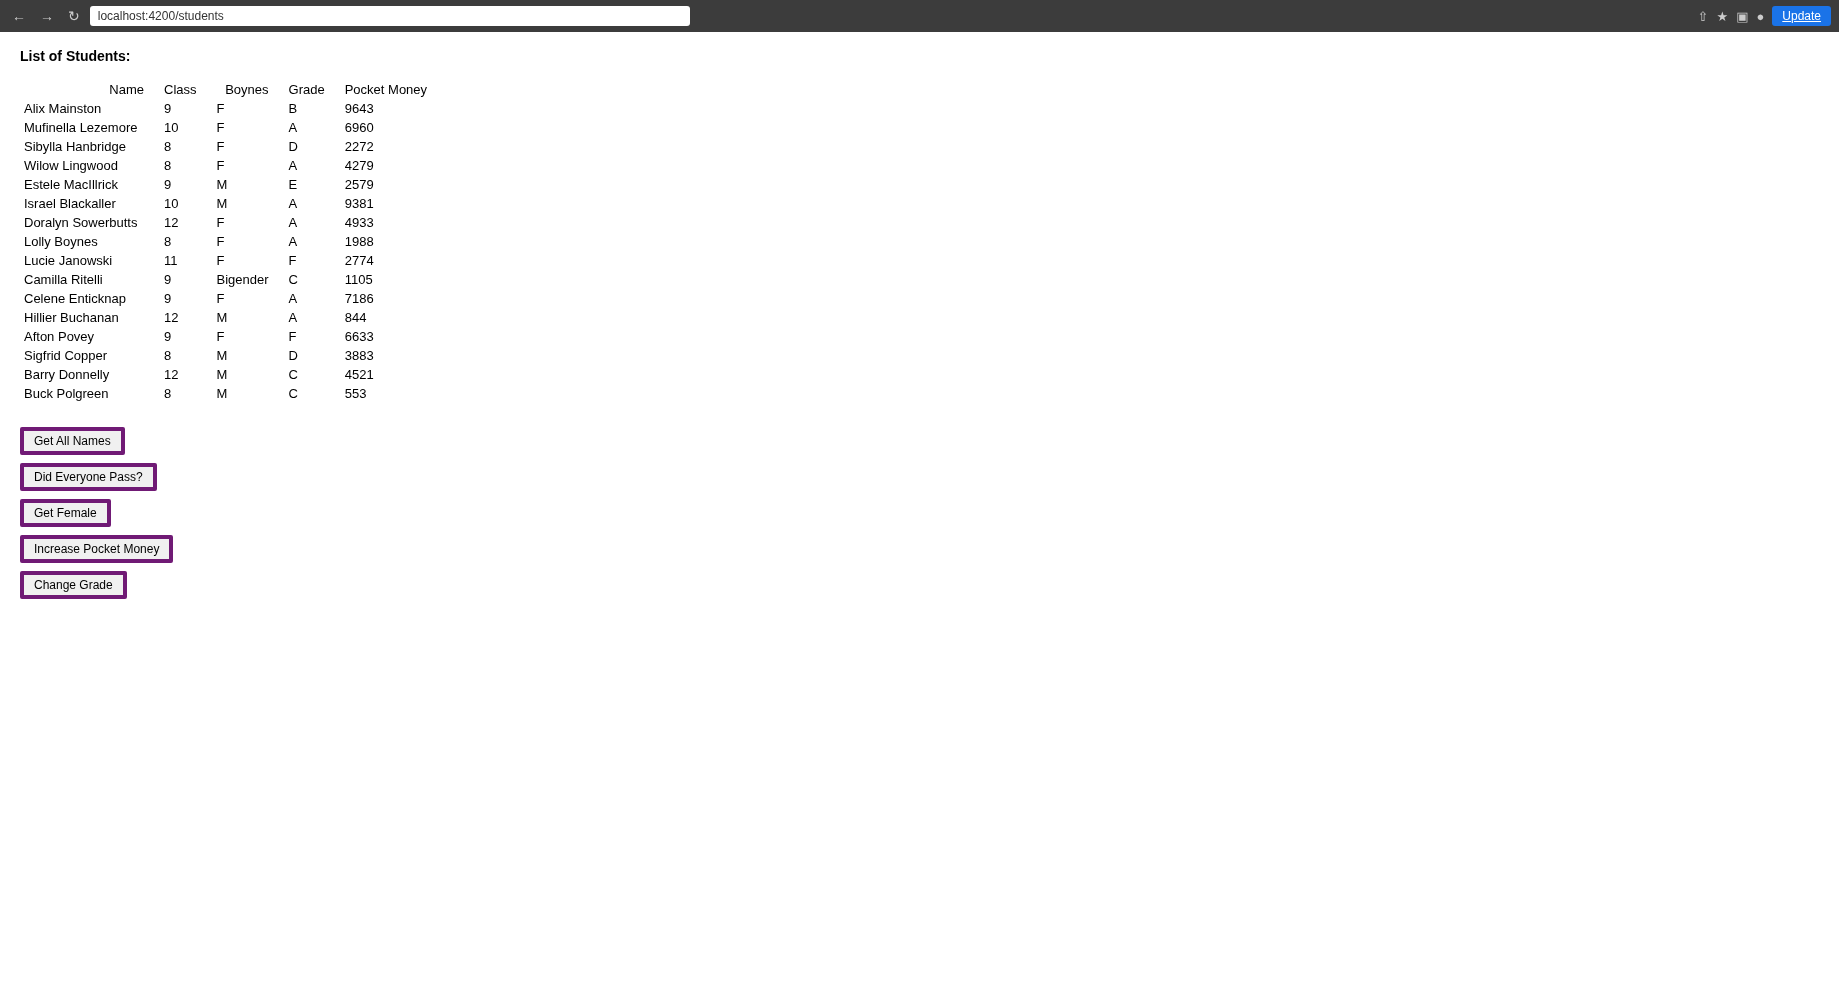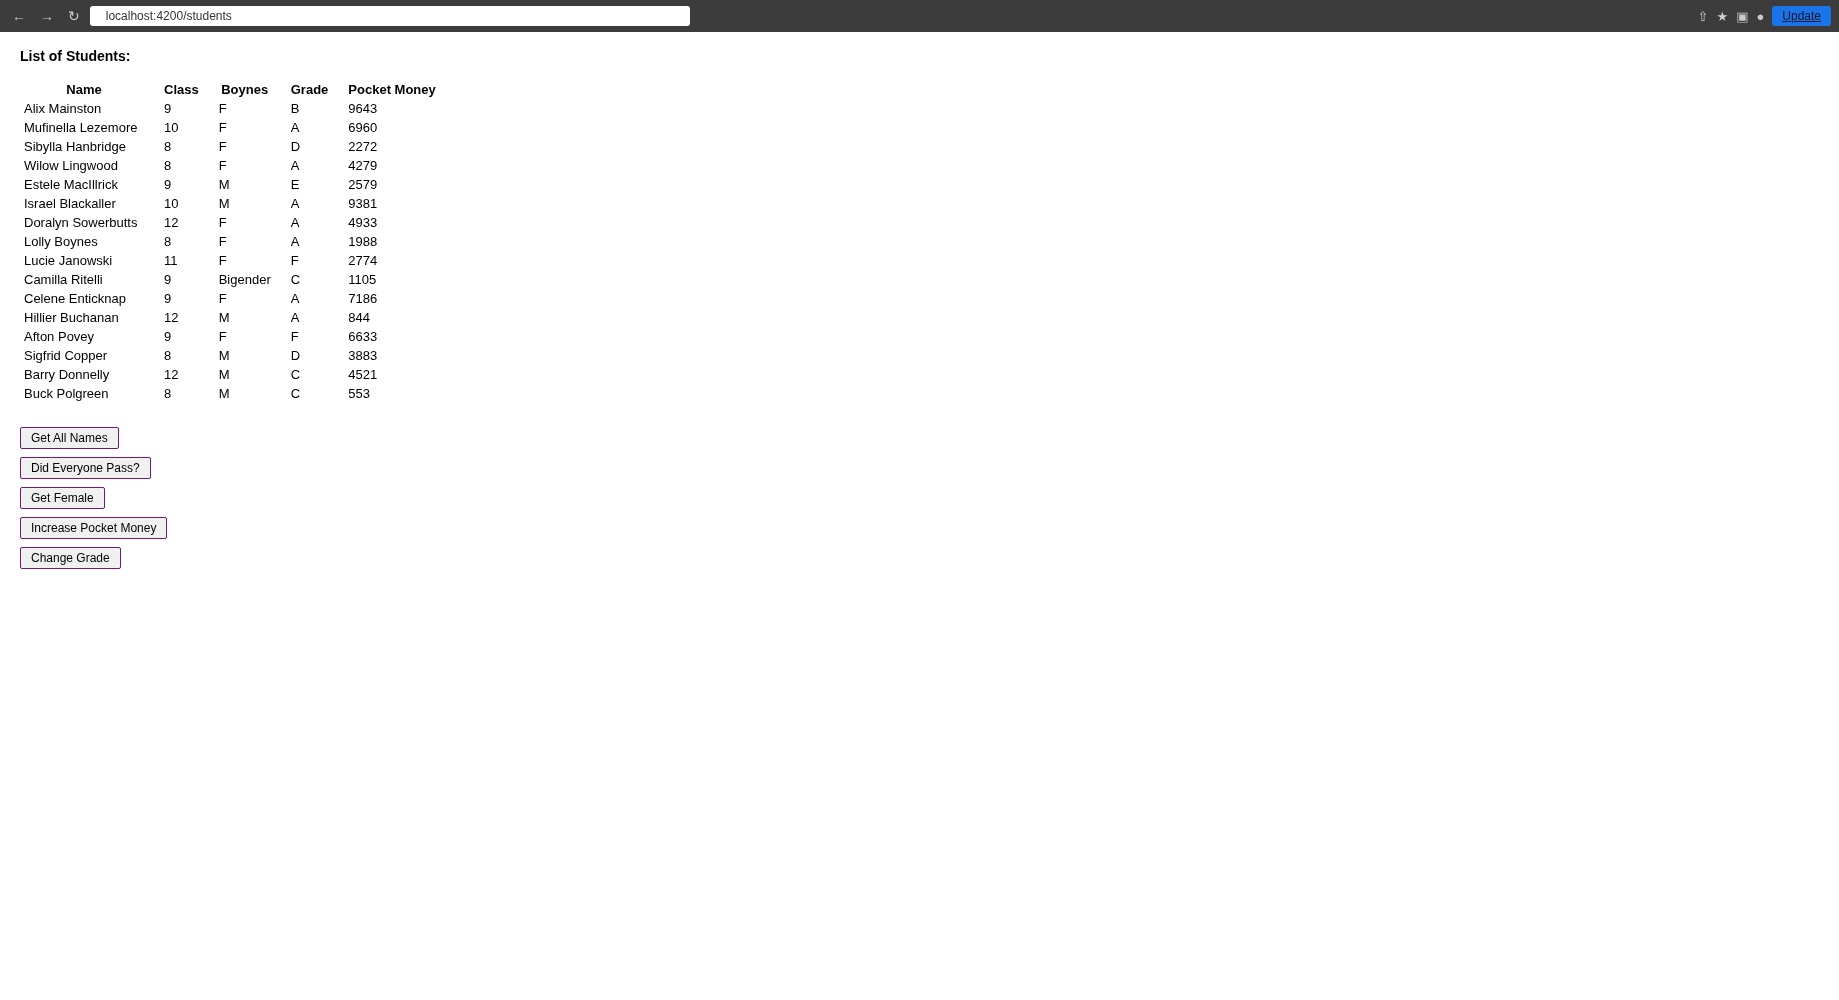--- a/index.html
+++ b/index.html
@@ -30,42 +30,42 @@
       border: none;
       color: #ccc;
       font-size: 14px;
       cursor: pointer;
       padding: 2px 4px;
     }
 
     .browser-address-bar {
       background: #fff;
       border-radius: 3px;
-      padding: 3px 16px;
+      padding: 3px 8px;
       font-size: 12px;
       color: #333;
       flex: 1;
       max-width: 600px;
     }
 
     .browser-actions {
       margin-left: auto;
       display: flex;
       align-items: center;
       gap: 8px;
     }
 
     .browser-actions span {
       color: #ccc;
       font-size: 13px;
     }
 
     .update-btn {
       background: #1a73e8;
-      color: #0f172a;
+      color: #ffffff;
       border: none;
       border-radius: 3px;
       padding: 3px 10px;
       font-size: 12px;
       cursor: pointer;
       text-decoration: underline;
     }
 
     
     .page-content {
@@ -77,23 +77,23 @@
       font-weight: bold;
       margin-bottom: 16px;
     }
 
     table {
       border-collapse: collapse;
       margin-bottom: 24px;
     }
 
     th {
-      text-align: center;
+      text-align: right;
       padding: 2px 16px 2px 4px;
-      font-weight: bold;
+      font-weight: normal;
     }
 
     td {
       padding: 2px 16px 2px 4px;
     }
 
     .col-name { min-width: 140px; }
     .col-class { min-width: 40px; margin-left: 8px; }
     .col-gender { min-width: 70px; }
     .col-grade { min-width: 50px; }
@@ -101,21 +101,21 @@
 
     .buttons-section {
       display: flex;
       flex-direction: column;
       gap: 8px;
       align-items: flex-start;
     }
 
     .action-btn {
       background: #f0f0f0;
-      border: 1px solid #701a75;
+      border: 4px solid #701a75;
       border-radius: 2px;
       padding: 3px 10px;
       font-size: 12px;
       cursor: pointer;
       min-width: 80px;
     }
   </style>
 </head>
 <body>
 

